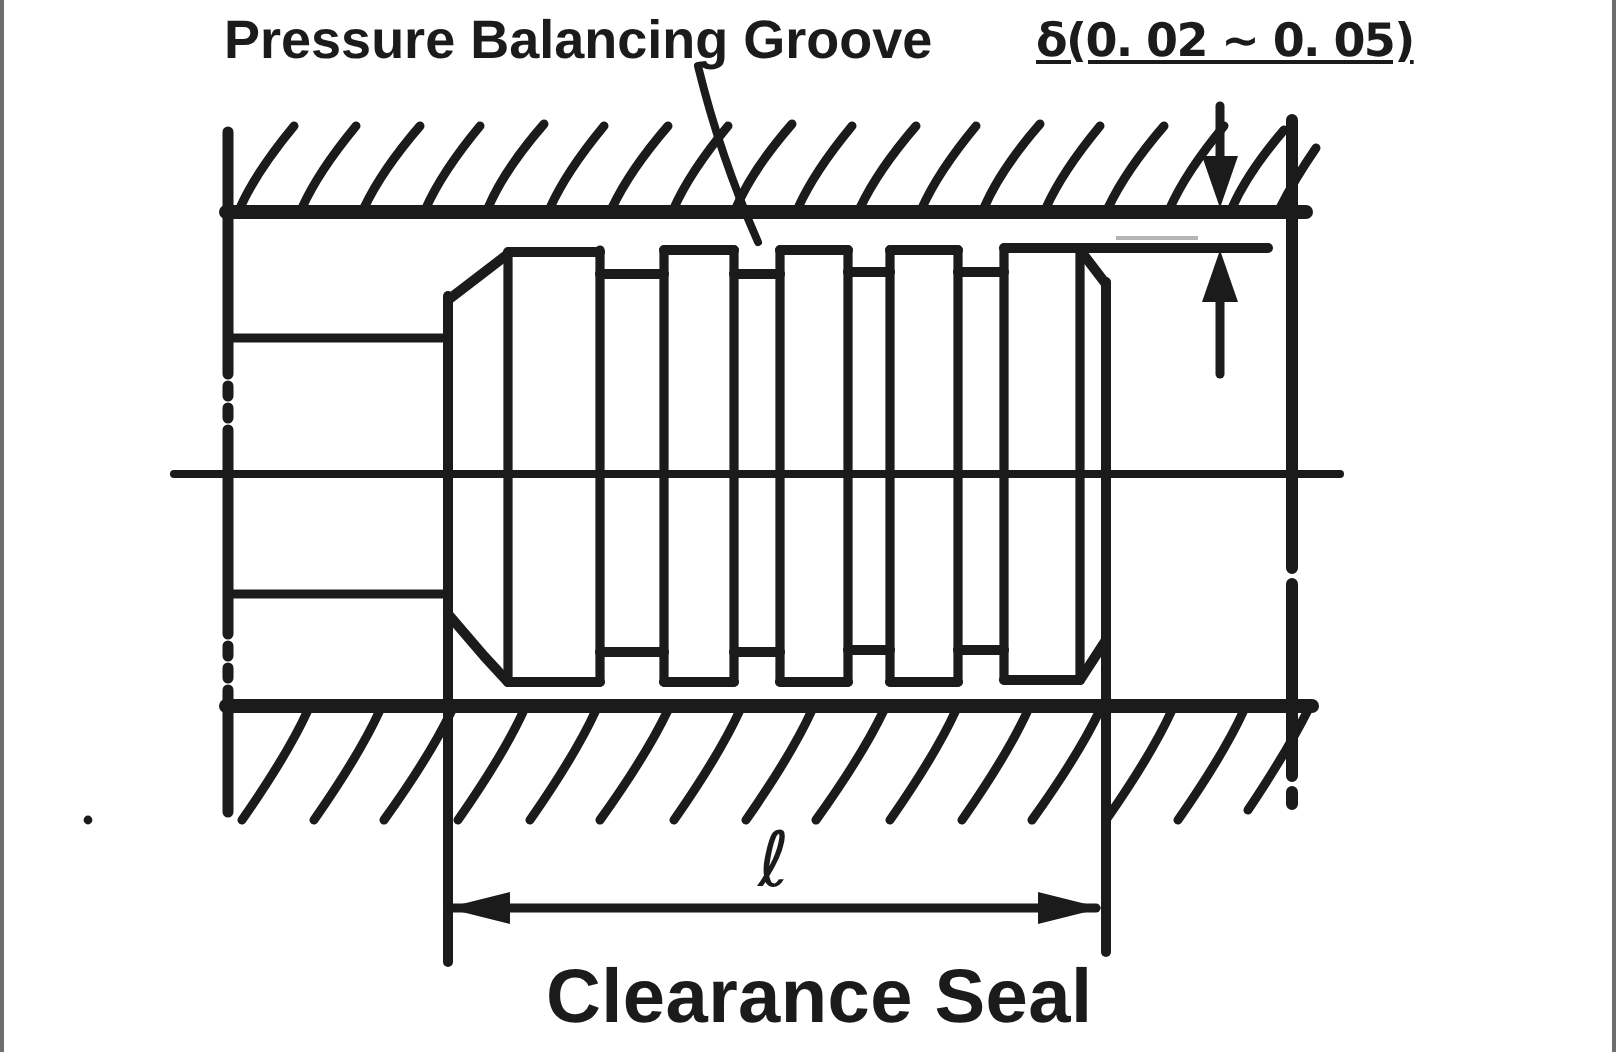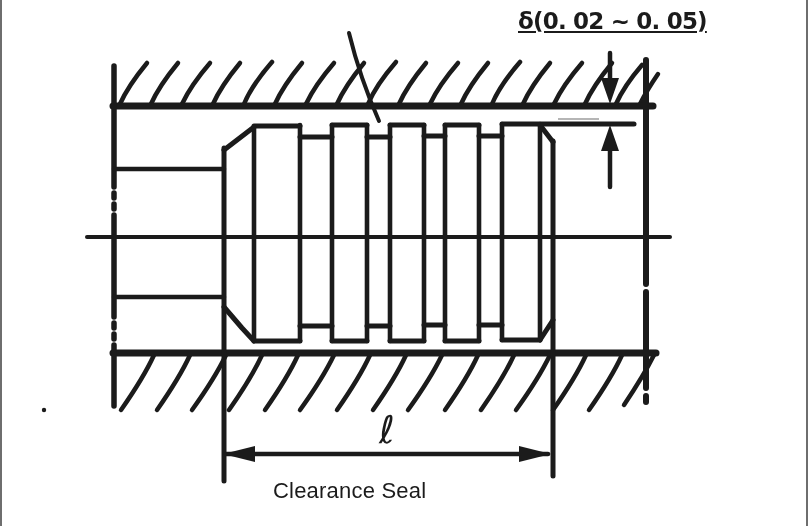--- a/index.html
+++ b/index.html
@@ -19,21 +19,21 @@
   }
   .delta-label {
     left:516px; top:8px; font-size:23px; font-weight:bold; letter-spacing:-0.8px;
     font-family:"DejaVu Sans", sans-serif;
     text-decoration:underline;
   }
   .length-label {
     left:377px; top:408px; font-size:38px; font-family:"DejaVu Sans", sans-serif;
   }
   .caption {
-    left:271px; top:478px; font-size:22px; font-weight:normal; letter-spacing:0.2px;
+    left:271px; top:478px; font-size:38px; font-weight:bold; letter-spacing:0.2px;
   }
 </style>
 </head>
 <body>
 
 <div class="stage">
 
   <svg width="808" height="526" viewBox="0 0 808 526">
 
     <g stroke-width="4.5">
@@ -111,16 +111,17 @@
 
     <g>
       <path class="ink" stroke-width="4.5" d="M224,454 H546"></path>
       <polygon class="fillink" points="221,454 253,446 253,462"></polygon>
       <polygon class="fillink" points="549,454 517,446 517,462"></polygon>
     </g>
 
     <circle class="fillink" cx="42" cy="410" r="2.2"></circle>
   </svg>
 
+  <div class="label top-label">Pressure Balancing Groove</div>
   <div class="label delta-label">δ(0. 02 ~ 0. 05)</div>
   <div class="label length-label">ℓ</div>
   <div class="label caption">Clearance Seal</div>
 </div>
 
 </body></html>

